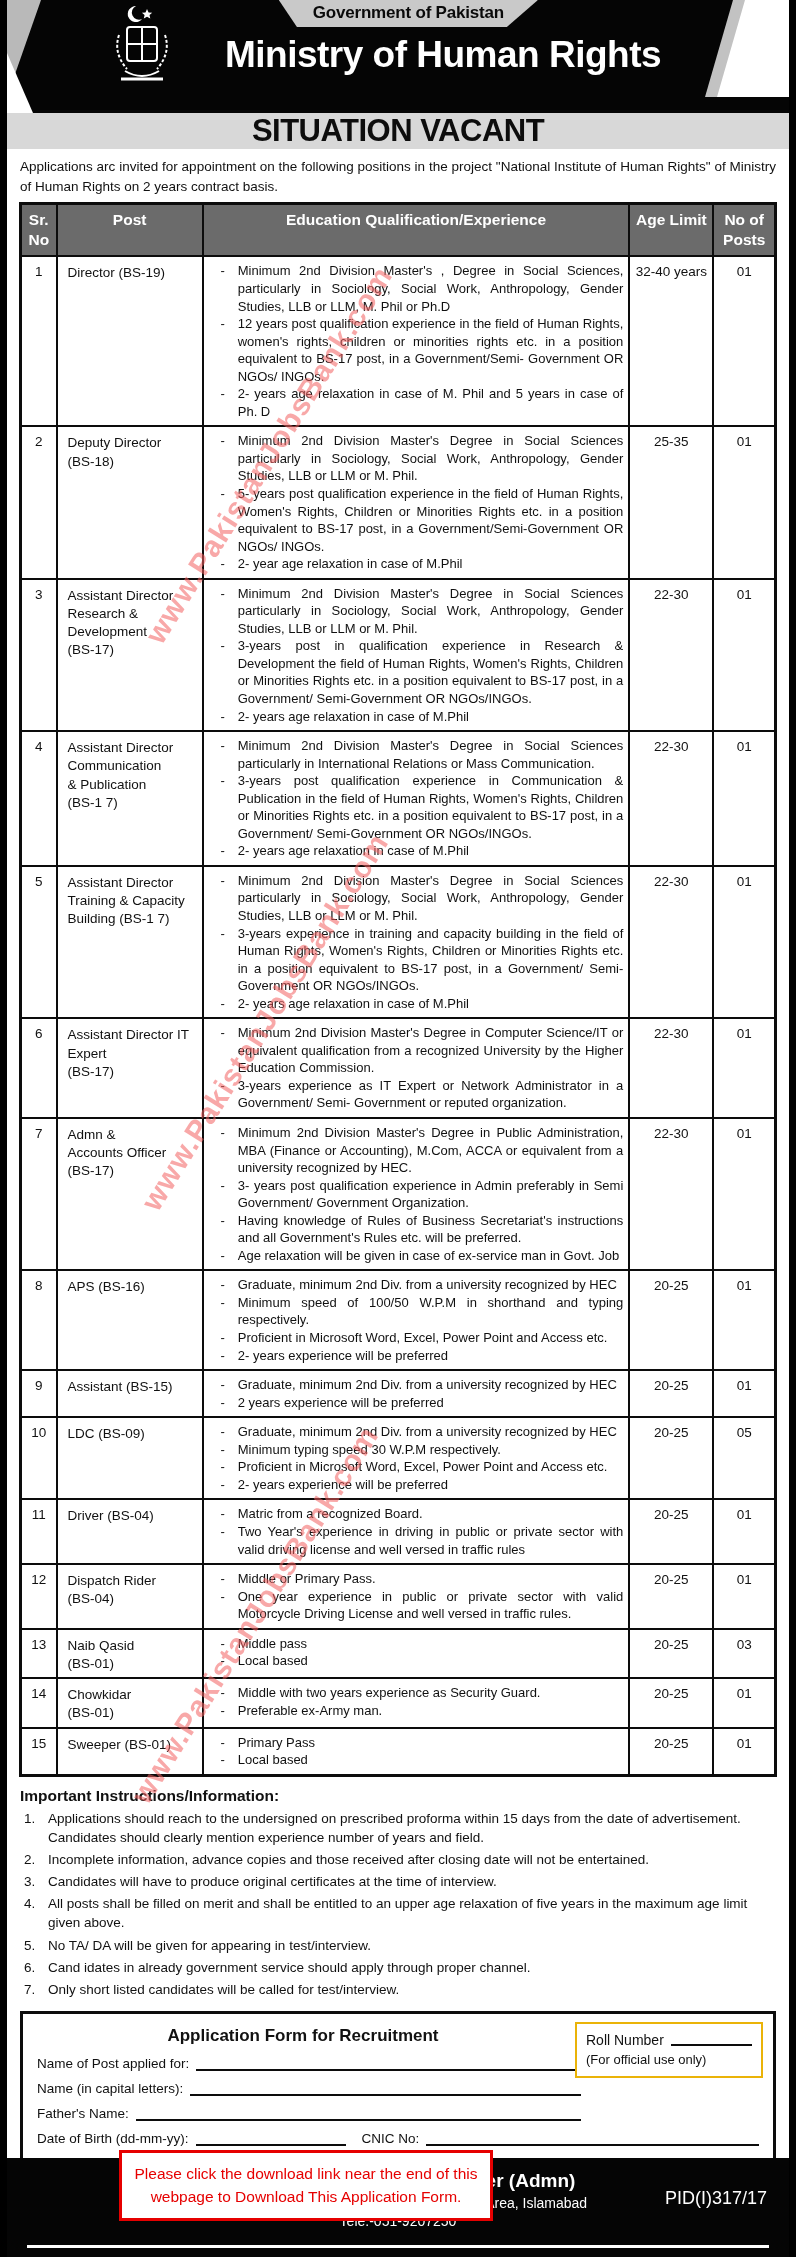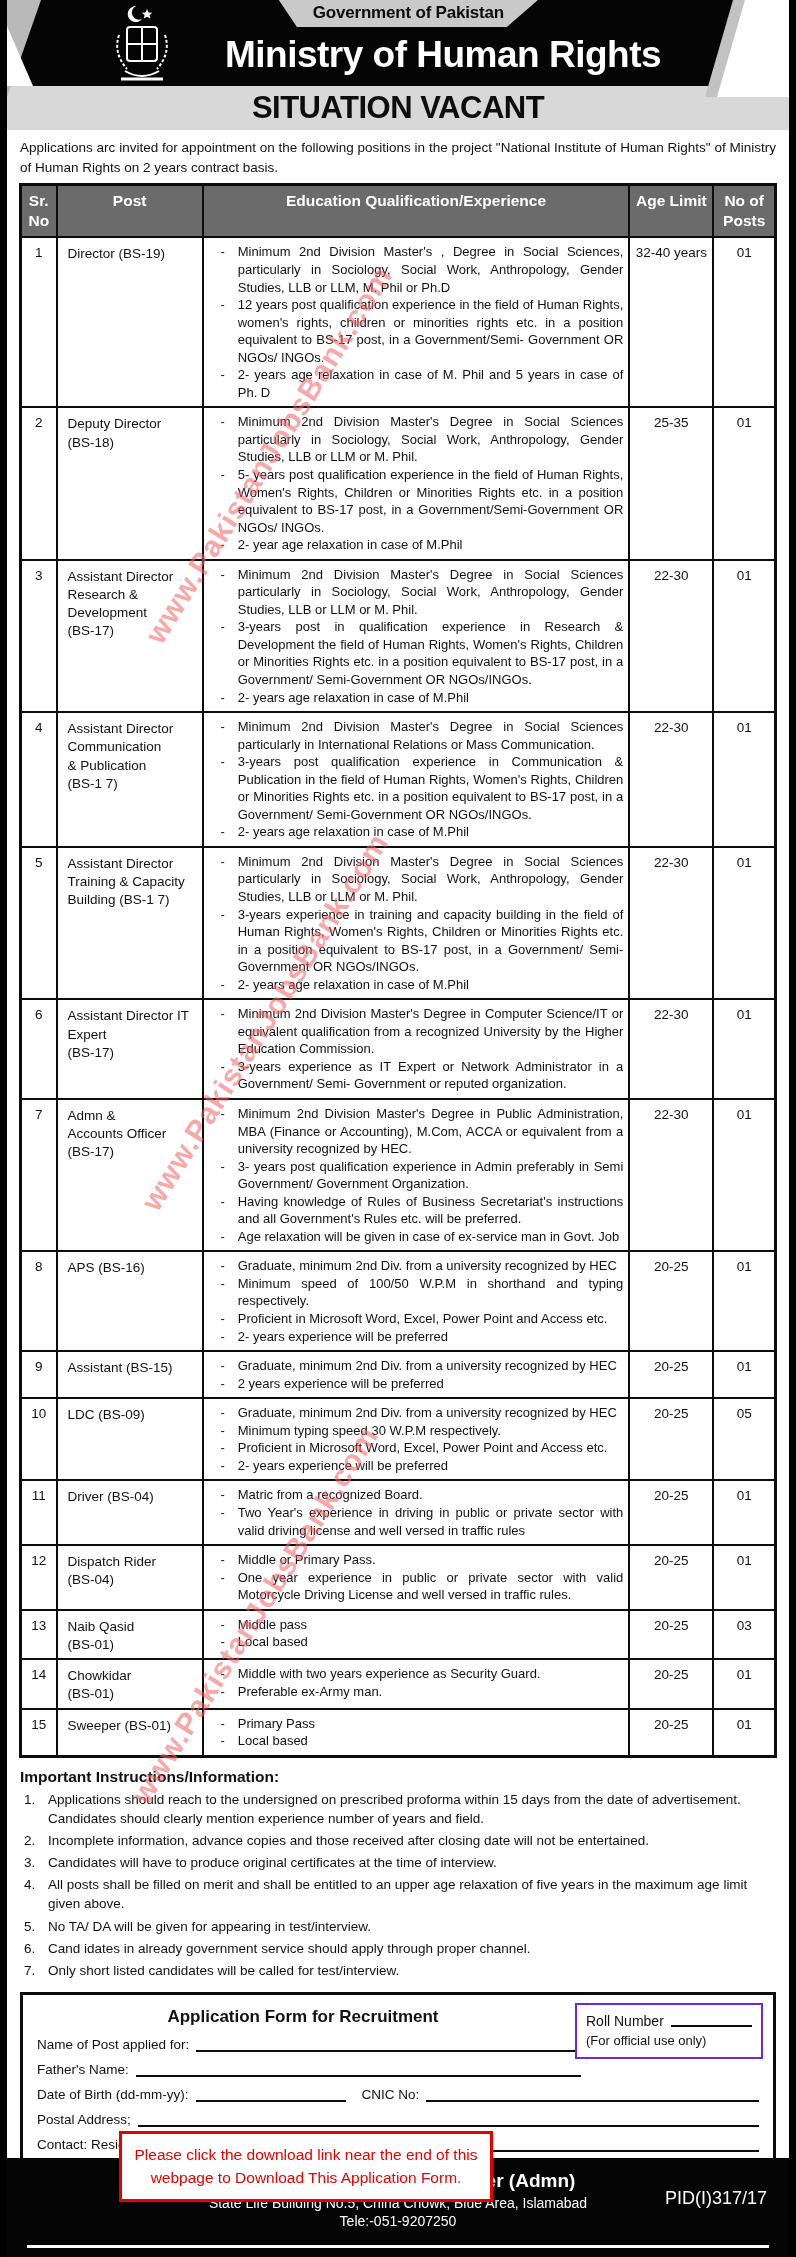--- a/index.html
+++ b/index.html
@@ -2,39 +2,39 @@
 <html><head>
 <meta charset="utf-8">
 <style>
   html,body{margin:0;padding:0;background:#e9e9e9;}
   .page{
     position:relative;width:796px;height:2257px;margin:0 auto;background:#fff;
     font-family:"Liberation Sans",sans-serif;color:#111;overflow:hidden;
     box-sizing:border-box;border-left:7px solid #000;border-right:7px solid #000;
   }
   
-  .masthead{position:relative;height:86px;background:#050505;}
+  .masthead{position:relative;height:113px;background:#050505;}
   .wedge{position:absolute;top:0;}
   .wedge-left-gray{left:0;width:80px;height:97px;background:#b9b9b9;clip-path:polygon(0 0,34px 0,0 97px);}
   .wedge-left-white2{left:0;bottom:0;top:auto;width:34px;height:60px;background:#fff;clip-path:polygon(0 100%,0 0,26px 100%);}
   .wedge-right-white{right:0;width:110px;height:97px;background:#fff;clip-path:polygon(62px 0,110px 0,110px 97px,34px 97px);}
   .wedge-right-gray{right:0;width:110px;height:97px;background:#c2c2c2;clip-path:polygon(54px 0,66px 0,38px 97px,26px 97px);}
   .govt-tab{
     position:absolute;left:50%;top:0;transform:translateX(-46%);
     background:#c9c9c9;color:#0a0a0a;font-weight:bold;font-size:17px;
     padding:3px 34px 4px 34px;clip-path:polygon(0 0,100% 0,88% 100%,7% 100%);
     letter-spacing:-0.2px;
   }
   .ministry-title{
     position:absolute;left:150px;right:60px;top:34px;text-align:center;
     color:#fff;font-size:37px;font-weight:bold;letter-spacing:-0.5px;
   }
   .emblem{position:absolute;left:98px;top:5px;width:74px;height:88px;}
   
-  .banner{height:44px;background:#d8d8d8;display:flex;align-items:center;justify-content:center;}
+  .banner{height:36px;background:#d8d8d8;display:flex;align-items:center;justify-content:center;}
   .banner-text{font-size:31px;font-weight:800;letter-spacing:-0.5px;color:#0d0d0d;}
   .intro{margin:8px 13px 6px 13px;font-size:13.5px;line-height:1.45;text-align:justify;}
   
   .wm{position:absolute;z-index:3;color:rgba(242,96,96,0.55);font-weight:bold;font-size:30px;
       white-space:nowrap;transform:translate(-50%,-50%) rotate(-58deg);pointer-events:none;letter-spacing:1px;}
   
   .vacancy-table{border-collapse:collapse;margin:6px auto 0 auto;width:758px;table-layout:fixed;}
   .vacancy-table th,.vacancy-table td{border:2px solid #0c0c0c;vertical-align:top;}
   .vacancy-table{border:3px solid #0c0c0c;}
   .vacancy-table th{background:#6b6b6b;color:#fff;font-size:15.5px;font-weight:bold;padding:5px 2px;line-height:1.3;}
@@ -49,21 +49,21 @@
   
   .instr{margin:10px 13px 0 13px;}
   .instr-head{font-size:15.5px;font-weight:bold;margin-bottom:4px;}
   .instr-list{margin:0;padding:0;list-style:none;counter-reset:n;}
   .instr-list li{counter-increment:n;display:flex;font-size:13.5px;line-height:1.42;margin-bottom:3px;}
   .instr-list li::before{content:counter(n) ".";flex:0 0 28px;padding-left:4px;box-sizing:border-box;}
   .instr-list li span{flex:1;}
   
   .form-box{position:relative;margin:12px 13px 0 13px;border:3px solid #0c0c0c;box-shadow:0 5px 0 -2px #0c0c0c;padding:8px 14px 10px 14px;background:#fff;}
   .form-title{text-align:center;font-size:17px;font-weight:bold;margin:4px 190px 10px 0;}
-  .roll-box{position:absolute;right:10px;top:8px;width:188px;border:2px solid #6d28d9;padding:7px 9px 9px 9px;font-size:14px;box-sizing:border-box;background:#fff;}
+  .roll-box{position:absolute;right:10px;top:8px;width:188px;border:2px solid #eab308;padding:7px 9px 9px 9px;font-size:14px;box-sizing:border-box;background:#fff;}
   .roll-line{display:flex;align-items:flex-end;}
   .roll-line .line{margin-bottom:2px;}
   .roll-sub{font-size:13px;margin-top:4px;}
   .fl{display:flex;align-items:flex-end;font-size:13.5px;margin:10px 0;}
   .fl .lbl{white-space:nowrap;}
   .line{flex:1;border-bottom:2px solid #0c0c0c;height:13px;margin-left:7px;min-width:30px;}
   .line.fixed{flex:0 0 auto;}
   .fl.short{margin-right:178px;}
   .gap{width:16px;flex:0 0 16px;}
   .dl-notice{
@@ -433,20 +433,24 @@
       <div class="roll-sub">(For official use only)</div>
     </div>
 
     <div class="dl-notice">Please click the download link near the end of this webpage to Download This Application Form.</div>
 
     <div class="fl short">
       <span class="lbl">Name of Post applied for:</span>
         <span class="line"></span>
     </div>
     <div class="fl short">
+      <span class="lbl">Name (in capital letters):</span>
+        <span class="line"></span>
+    </div>
+    <div class="fl short">
       <span class="lbl">Father's Name:</span>
         <span class="line"></span>
     </div>
     <div class="fl">
       <span class="lbl">Date of Birth (dd-mm-yy):</span>
         <span class="line fixed" style="width:150px;"></span>
       <span class="gap"></span>
       <span class="lbl">CNIC No:</span>
         <span class="line"></span>
     </div>

